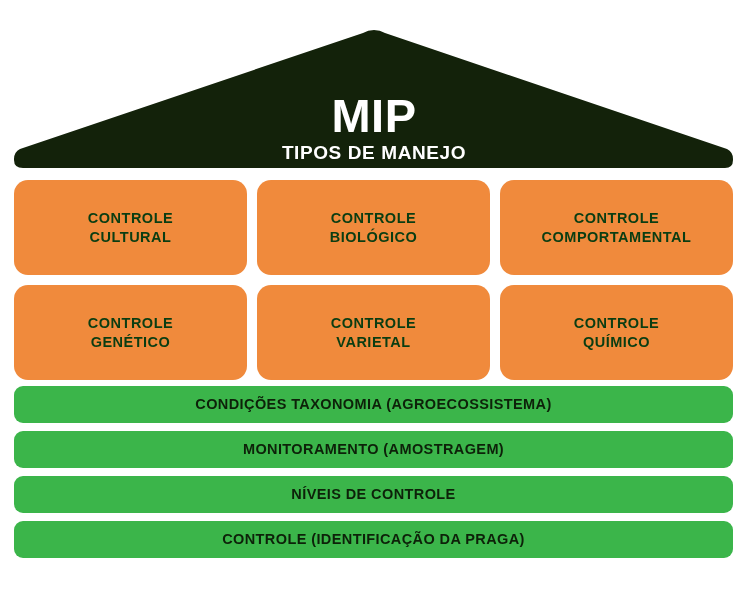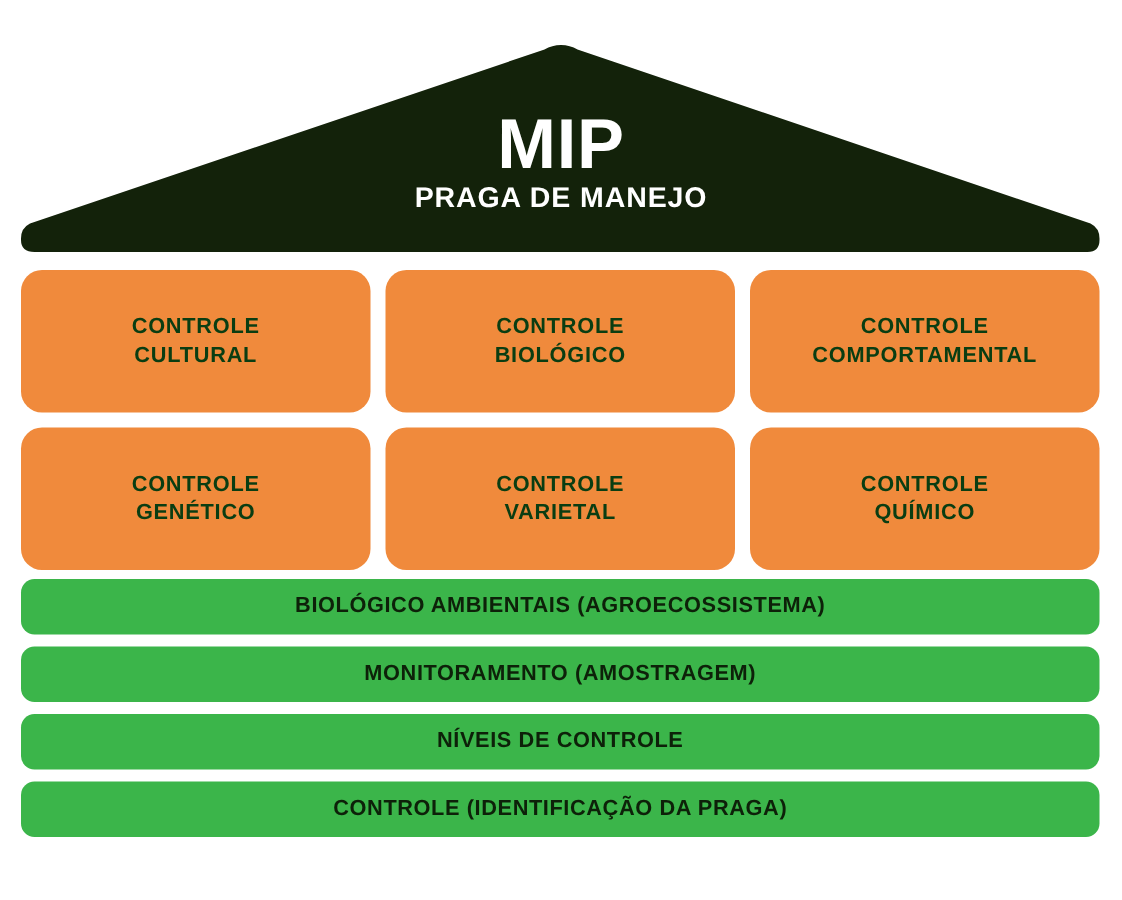--- a/index.html
+++ b/index.html
@@ -38,21 +38,21 @@
   .roof-text {
     position: absolute;
     left: 0;
     top: 0;
     width: 748px;
     height: 138px;
     display: flex;
     flex-direction: column;
     align-items: center;
     justify-content: flex-end;
-    padding-bottom: 24px;
+    padding-bottom: 4px;
     pointer-events: none;
   }
   .roof-title {
     font-size: 47px;
     font-weight: 700;
     color: #ffffff;
     letter-spacing: 0.5px;
     line-height: 1.02;
     font-stretch: condensed;
   }
@@ -140,21 +140,21 @@
                Q 733 138 725 138
                L 23 138
                Q 14 138 14 130
                L 14 129
                Q 14 122 20 119
                L 363 3
                Q 368 0 374 0 Z" fill="#13220A"></path>
     </svg>
     <div class="roof-text">
       <div class="roof-title">MIP</div>
-      <div class="roof-subtitle">PRAGA DE MANEJO</div>
+      <div class="roof-subtitle">TIPOS DE MANEJO</div>
     </div>
   </div>
 
   <div class="orange-grid">
 
     <div class="orange-row">
       <div class="orange-card">
         <span class="orange-card-label">CONTROLE
 CULTURAL</span>
       </div>
@@ -180,21 +180,21 @@
       <div class="orange-card">
         <span class="orange-card-label">CONTROLE
 QUÍMICO</span>
       </div>
     </div>
 
   </div>
 
   <div class="green-stack">
     <div class="green-bar">
-      <span class="green-bar-label">BIOLÓGICO AMBIENTAIS (AGROECOSSISTEMA)</span>
+      <span class="green-bar-label">CONDIÇÕES TAXONOMIA (AGROECOSSISTEMA)</span>
     </div>
     <div class="green-bar">
       <span class="green-bar-label">MONITORAMENTO (AMOSTRAGEM)</span>
     </div>
     <div class="green-bar">
       <span class="green-bar-label">NÍVEIS DE CONTROLE</span>
     </div>
     <div class="green-bar">
       <span class="green-bar-label">CONTROLE (IDENTIFICAÇÃO DA PRAGA)</span>
     </div>

